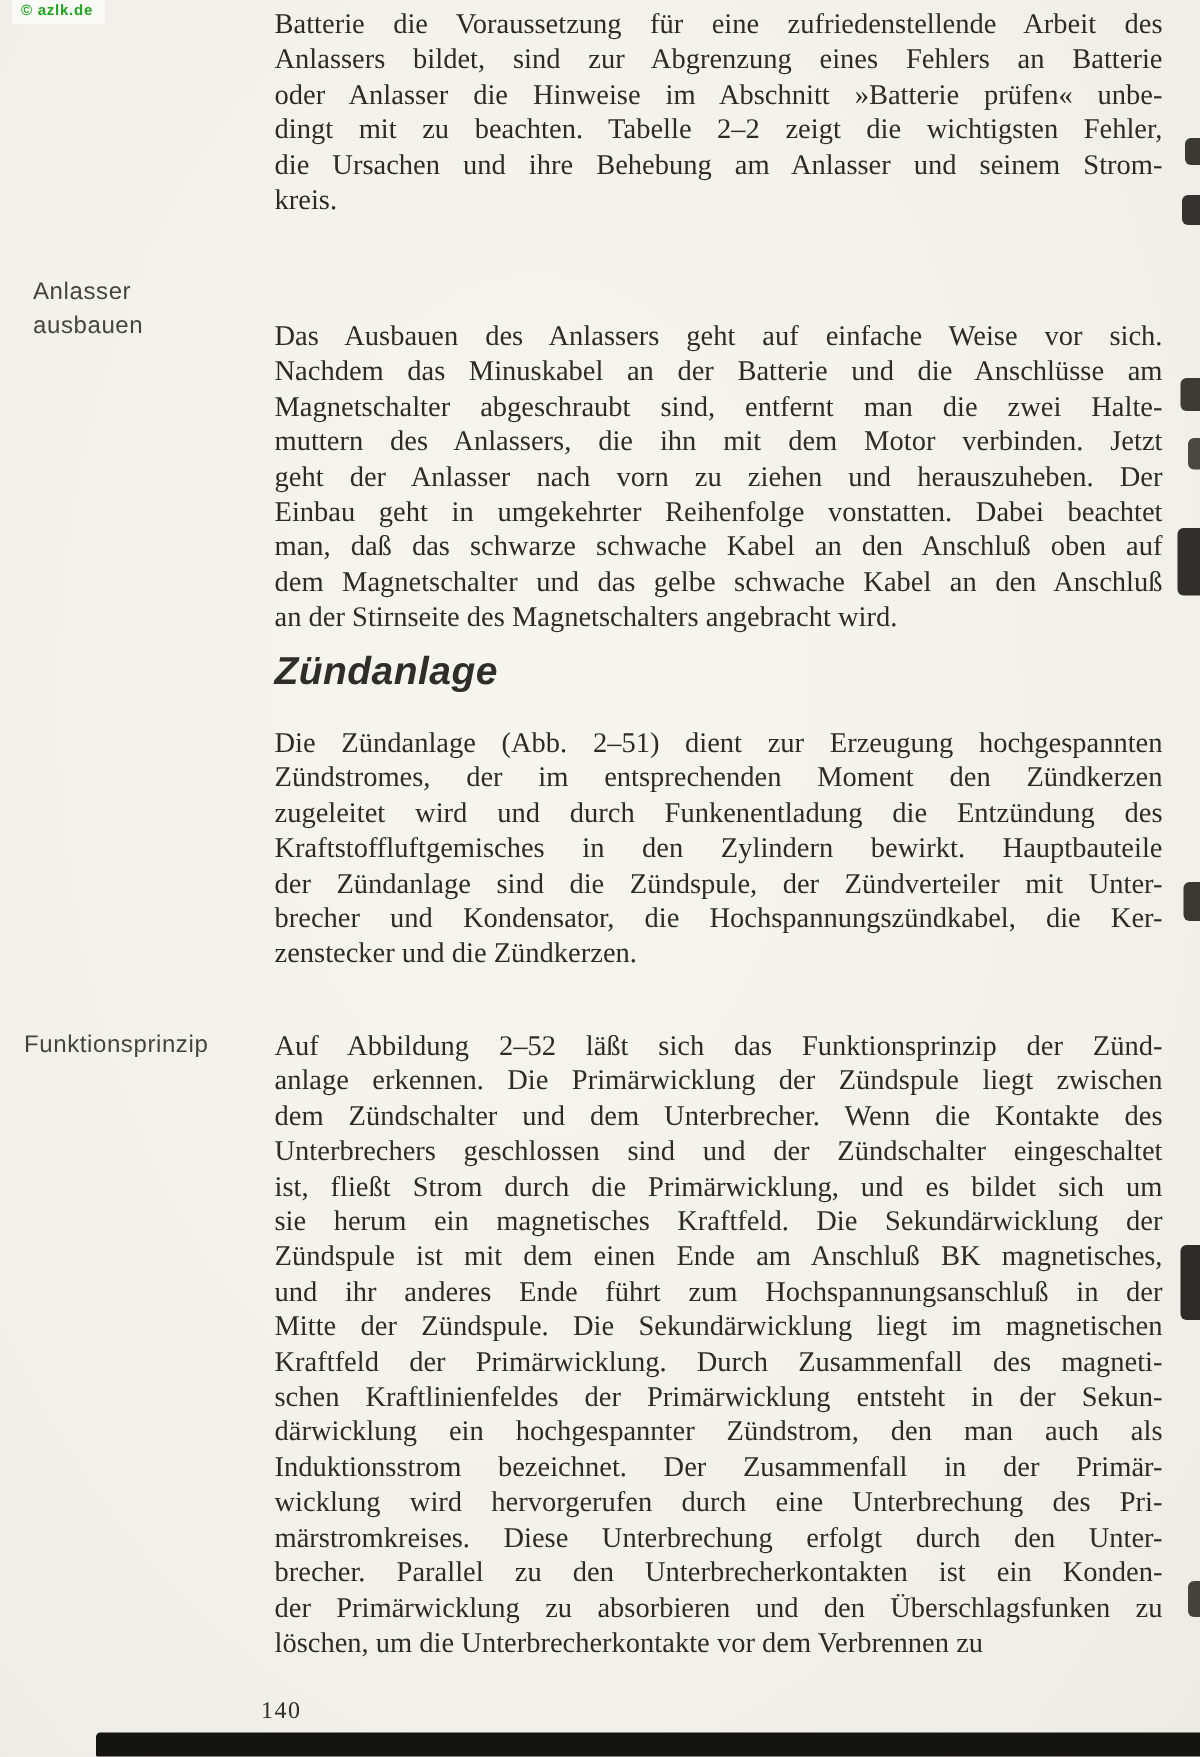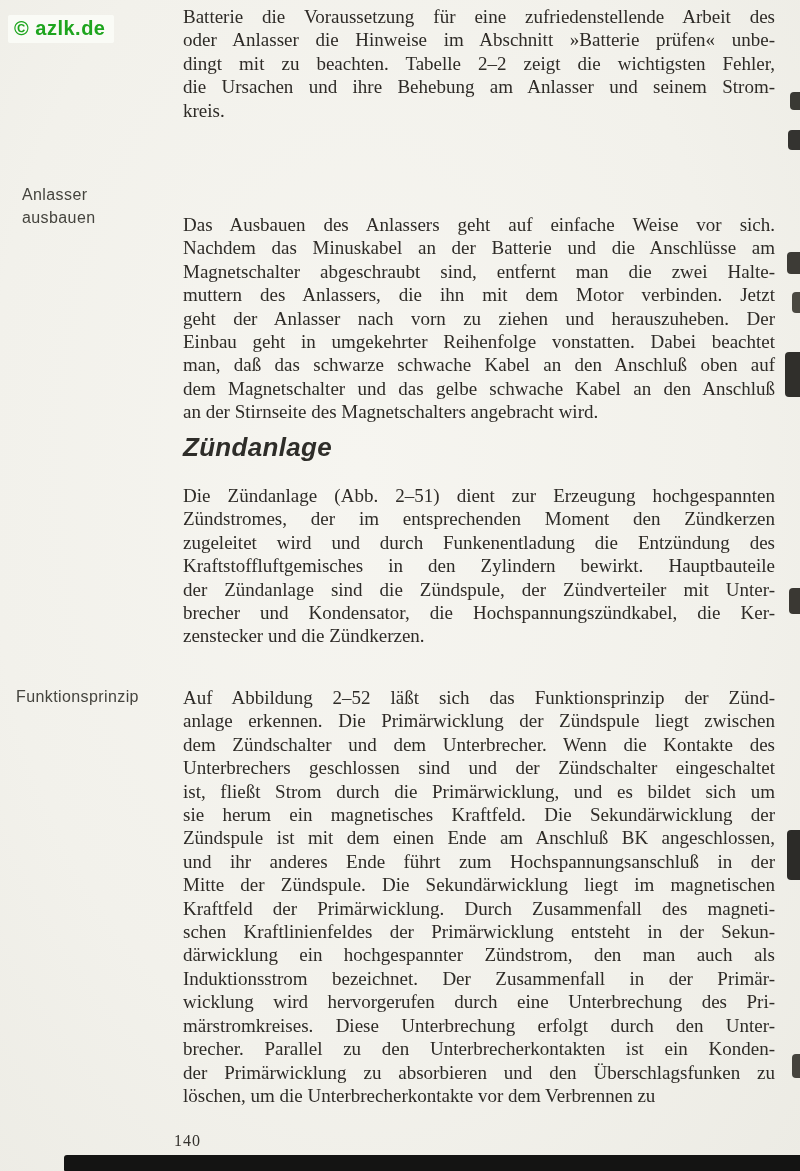--- a/index.html
+++ b/index.html
@@ -16,26 +16,26 @@
   .page {
     position: absolute;
     inset: 0;
     background: #f3f2ed;
     background-image: radial-gradient(ellipse at 45% 40%, #f6f5f0 0%, #f2f1eb 60%, #ecebe4 100%);
   }
   
   .watermark {
     position: absolute;
     left: 8px;
-    top: 15px;
+    top: 0;
     padding: 2px 8px 3px 6px;
     background: rgba(252,253,248,0.85);
     border-radius: 2px;
     font-family: "Liberation Sans", sans-serif;
-    font-size: 20px;
+    font-size: 10px;
     font-weight: bold;
     color: #1ea51e;
     letter-spacing: 0.5px;
   }
   
   .margin-note {
     position: absolute;
     font-family: "Liberation Sans", sans-serif;
     font-size: 16px;
     line-height: 23px;
@@ -118,20 +118,21 @@
       <div class="tline">Anlasser</div>
       <div class="tline tlast">ausbauen</div>
     </div>
 
   <div class="margin-note note2">
       <div class="tline tlast">Funktionsprinzip</div>
     </div>
 
   <div class="para p1">
       <div class="tline">Batterie die Voraussetzung für eine zufriedenstellende Arbeit des</div>
+      <div class="tline">Anlassers bildet, sind zur Abgrenzung eines Fehlers an Batterie</div>
       <div class="tline">oder Anlasser die Hinweise im Abschnitt »Batterie prüfen« unbe-</div>
       <div class="tline">dingt mit zu beachten. Tabelle 2–2 zeigt die wichtigsten Fehler,</div>
       <div class="tline">die Ursachen und ihre Behebung am Anlasser und seinem Strom-</div>
       <div class="tline tlast">kreis.</div>
     </div>
 
   <div class="para p2">
       <div class="tline">Das Ausbauen des Anlassers geht auf einfache Weise vor sich.</div>
       <div class="tline">Nachdem das Minuskabel an der Batterie und die Anschlüsse am</div>
       <div class="tline">Magnetschalter abgeschraubt sind, entfernt man die zwei Halte-</div>
@@ -155,21 +156,21 @@
       <div class="tline tlast">zenstecker und die Zündkerzen.</div>
     </div>
 
   <div class="para p4">
       <div class="tline">Auf Abbildung 2–52 läßt sich das Funktionsprinzip der Zünd-</div>
       <div class="tline">anlage erkennen. Die Primärwicklung der Zündspule liegt zwischen</div>
       <div class="tline">dem Zündschalter und dem Unterbrecher. Wenn die Kontakte des</div>
       <div class="tline">Unterbrechers geschlossen sind und der Zündschalter eingeschaltet</div>
       <div class="tline">ist, fließt Strom durch die Primärwicklung, und es bildet sich um</div>
       <div class="tline">sie herum ein magnetisches Kraftfeld. Die Sekundärwicklung der</div>
-      <div class="tline">Zündspule ist mit dem einen Ende am Anschluß BK angeschlossen,</div>
+      <div class="tline">Zündspule ist mit dem einen Ende am Anschluß BK magnetisches,</div>
       <div class="tline">und ihr anderes Ende führt zum Hochspannungsanschluß in der</div>
       <div class="tline">Mitte der Zündspule. Die Sekundärwicklung liegt im magnetischen</div>
       <div class="tline">Kraftfeld der Primärwicklung. Durch Zusammenfall des magneti-</div>
       <div class="tline">schen Kraftlinienfeldes der Primärwicklung entsteht in der Sekun-</div>
       <div class="tline">därwicklung ein hochgespannter Zündstrom, den man auch als</div>
       <div class="tline">Induktionsstrom bezeichnet. Der Zusammenfall in der Primär-</div>
       <div class="tline">wicklung wird hervorgerufen durch eine Unterbrechung des Pri-</div>
       <div class="tline">märstromkreises. Diese Unterbrechung erfolgt durch den Unter-</div>
       <div class="tline">brecher. Parallel zu den Unterbrecherkontakten ist ein Konden-</div>
       <div class="tline">der Primärwicklung zu absorbieren und den Überschlagsfunken zu</div>

